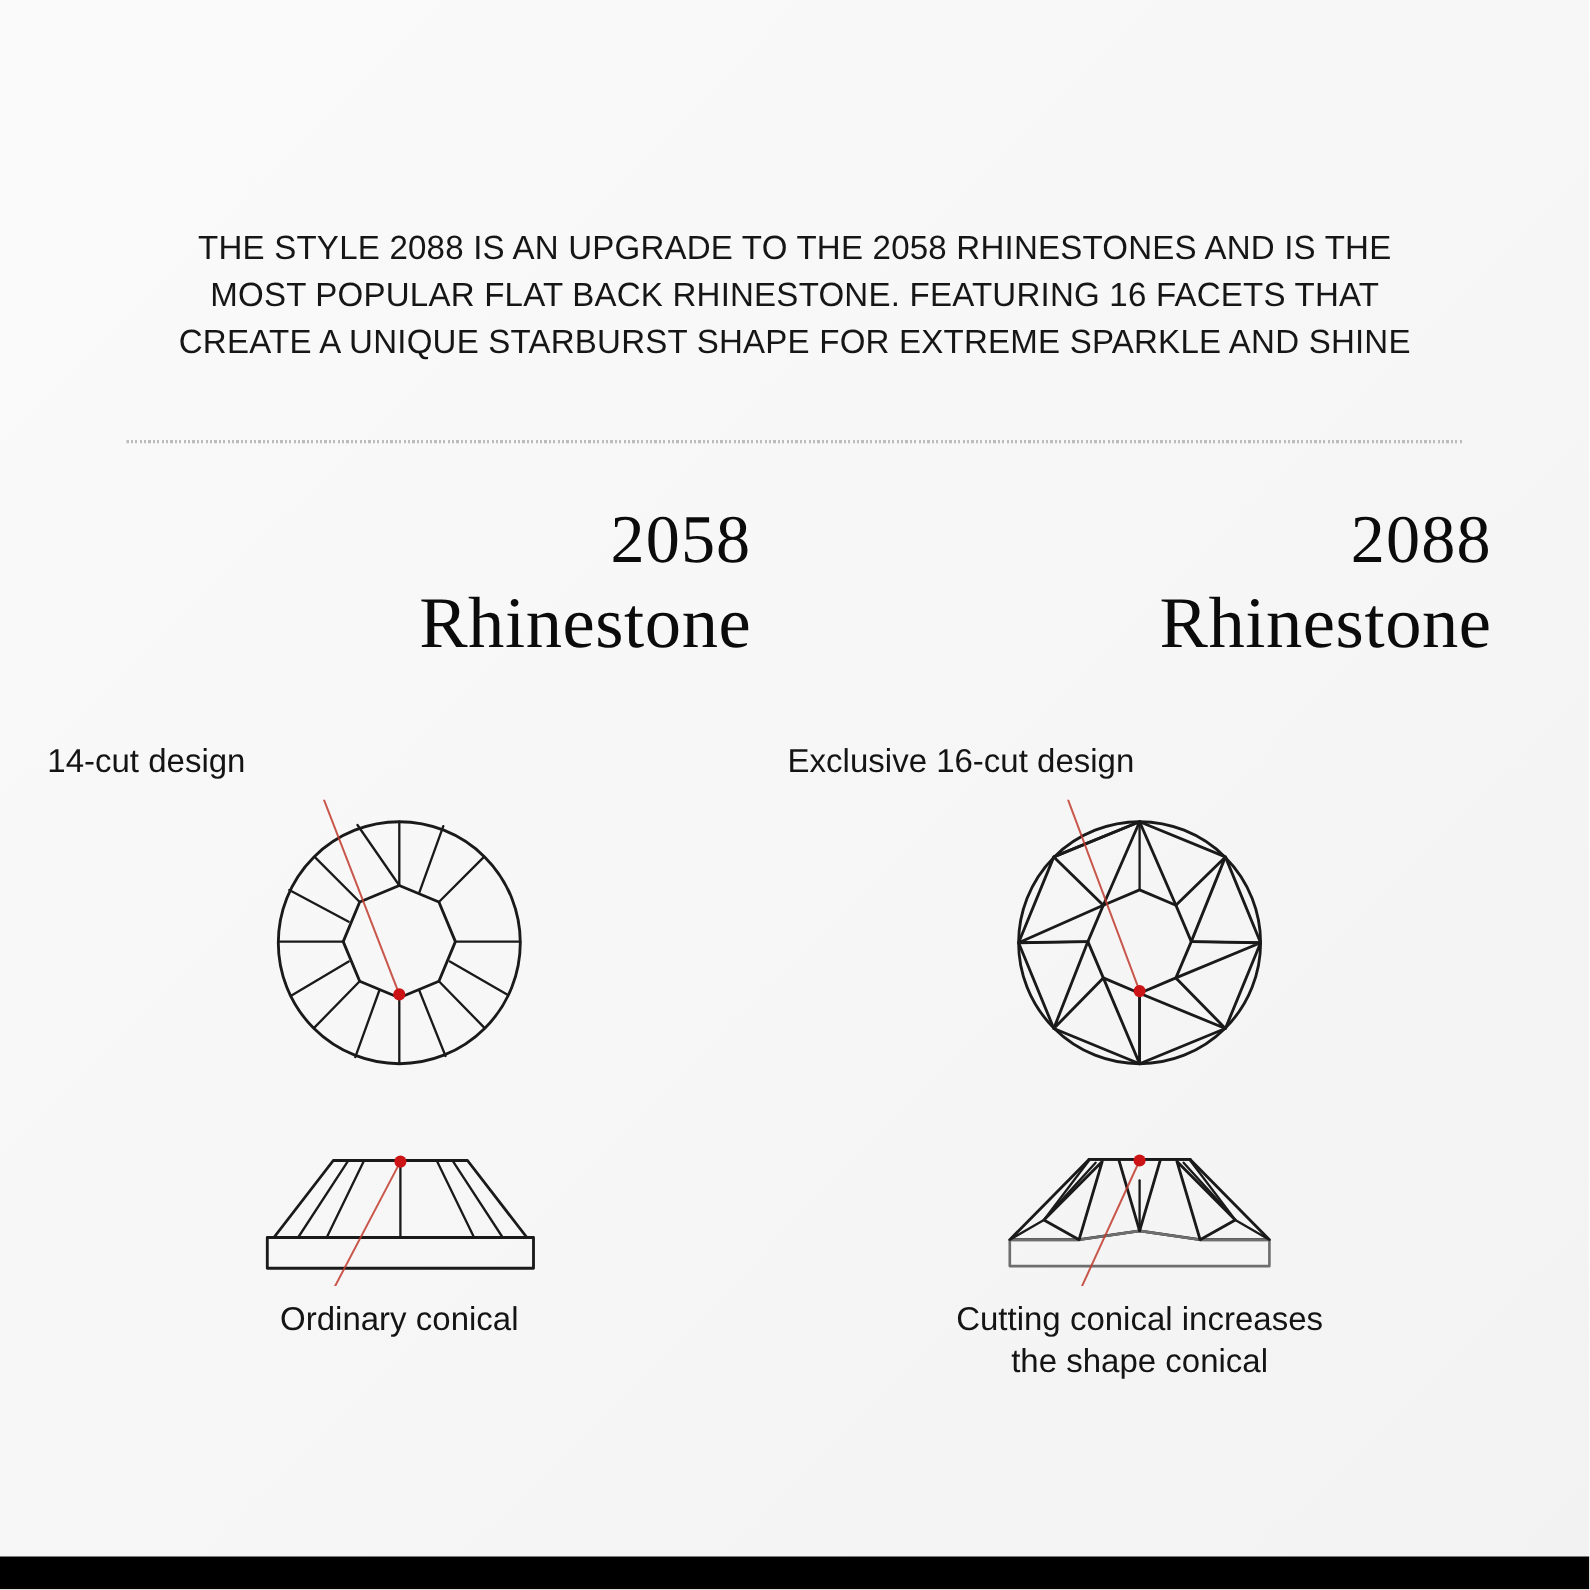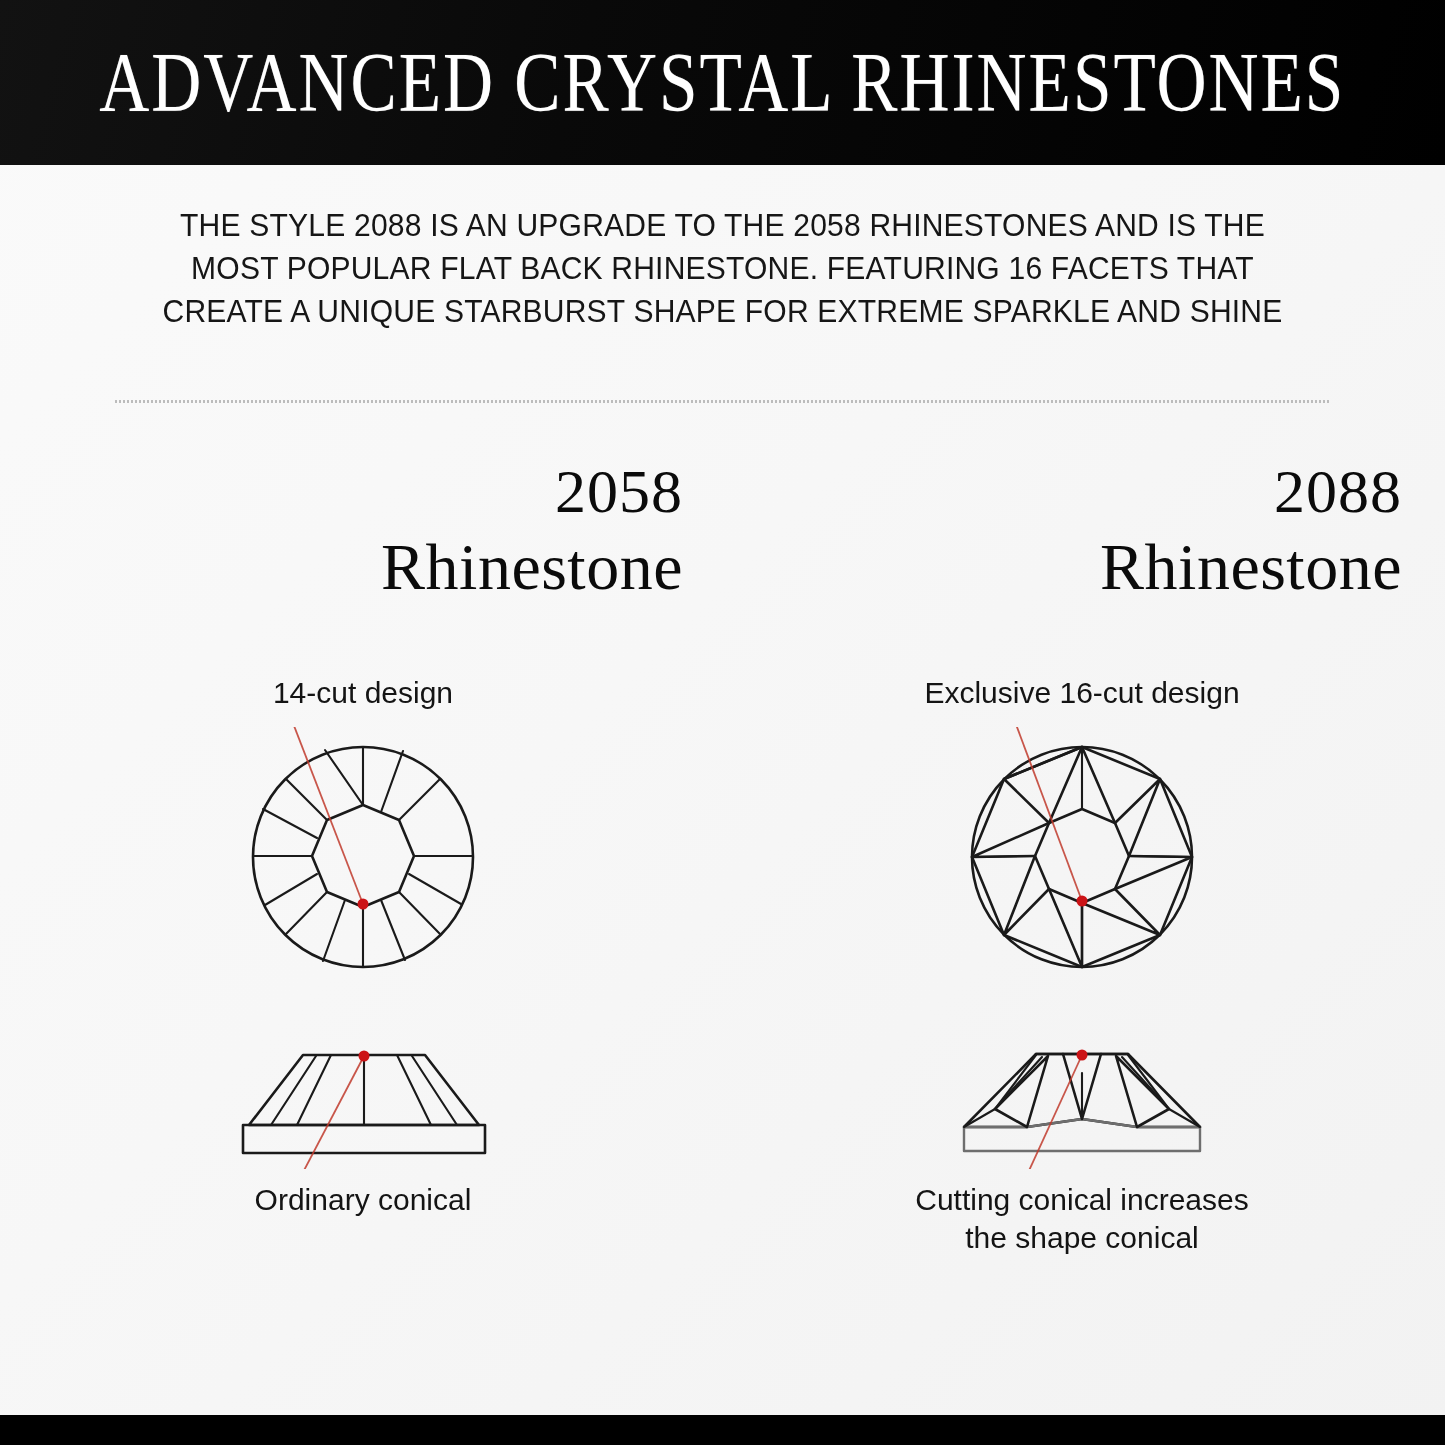--- a/index.html
+++ b/index.html
@@ -78,21 +78,21 @@
     opacity: 0.95;
   }
 
   
   .column {
     position: absolute;
     top: 455px;
     width: 640px;
   }
   #column-left  { left: 43px; }
-  #column-right { left: 762px; }
+  #column-right { left: 716px; }
 
   .col-title {
     text-align: right;
     font-family: "Liberation Serif", serif;
     color: #0b0b0b;
     font-weight: 400;
   }
   .col-title .title-number {
     display: block;
     font-size: 62px;
@@ -101,21 +101,20 @@
   }
   .col-title .title-word {
     display: block;
     font-size: 66px;
     line-height: 80px;
     letter-spacing: 0.5px;
   }
 
   .callout-top {
     margin-top: 68px;
-    text-align: center;
     color: #141414;
     font-size: 30px;
     line-height: 36px;
   }
 
   .diagram-top-wrap {
     margin-top: 16px;
     display: flex;
     justify-content: center;
   }
@@ -174,23 +173,20 @@
   .pointer-dot {
     fill: #cc1417;
     stroke: none;
   }
 </style>
 </head>
 <body>
 
 <div id="page">
 
-  <div id="header-banner">
-    <div id="header-title">ADVANCED CRYSTAL RHINESTONES</div>
-  </div>
 
   <div id="intro-block">
     <p>THE STYLE 2088 IS AN UPGRADE TO THE 2058 RHINESTONES AND IS THE</p>
     <p>MOST POPULAR FLAT BACK RHINESTONE. FEATURING 16 FACETS THAT</p>
     <p>CREATE A UNIQUE STARBURST SHAPE FOR EXTREME SPARKLE AND SHINE</p>
   </div>
 
   <div id="divider"></div>
 
   <div class="column" id="column-left">

